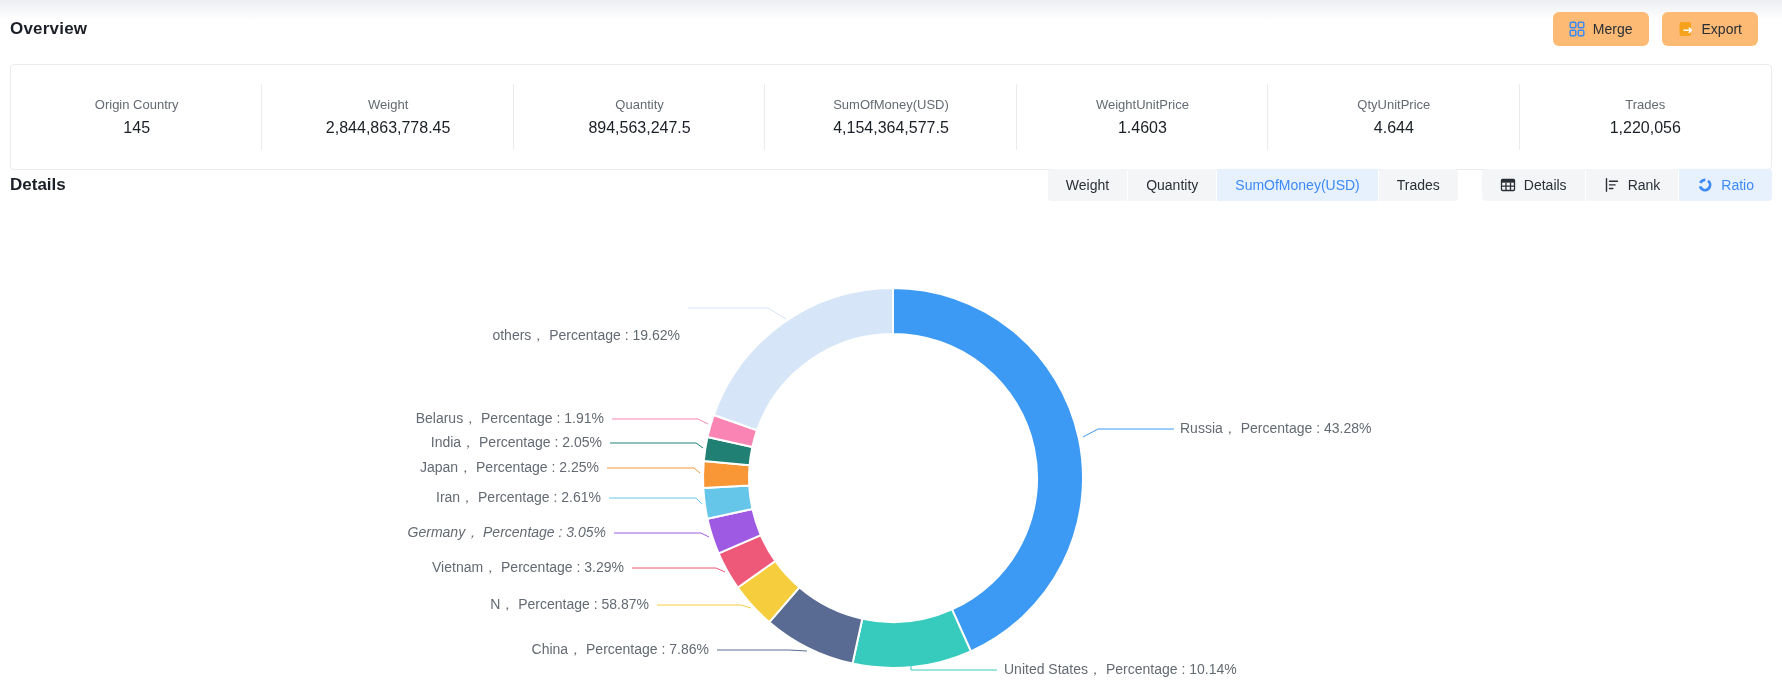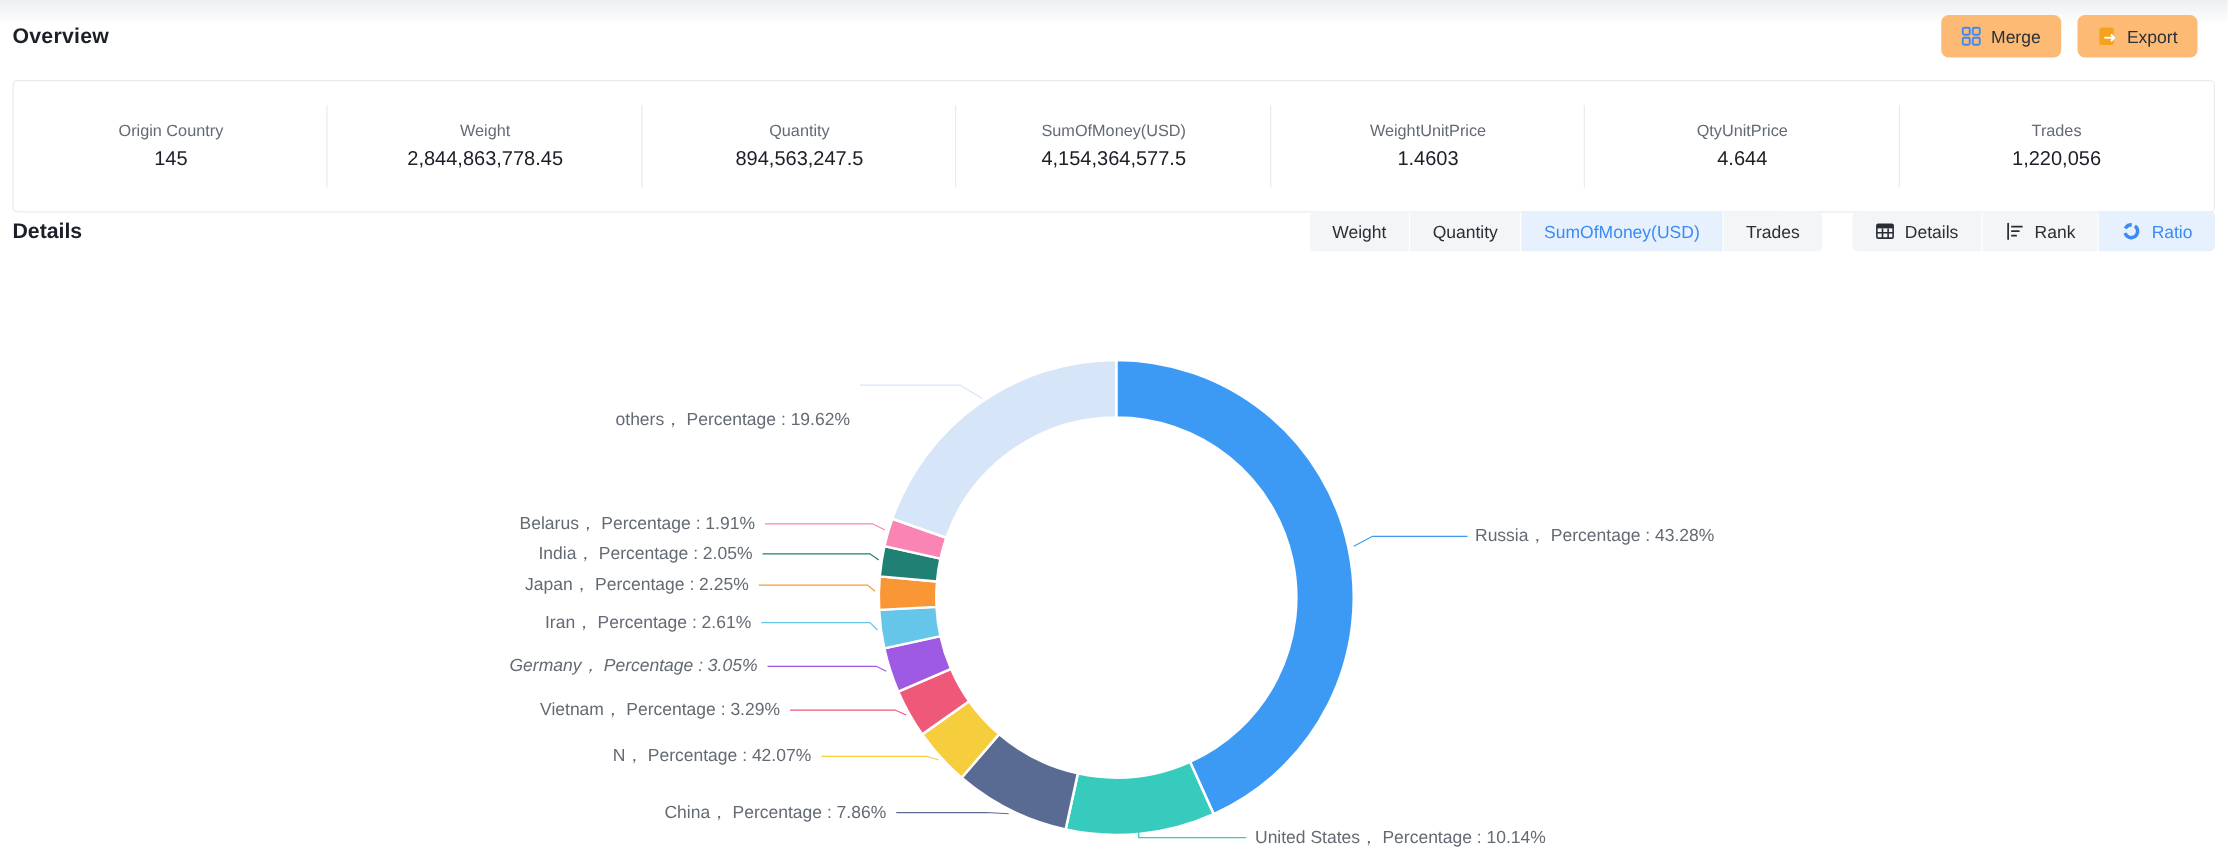--- a/index.html
+++ b/index.html
@@ -183,21 +183,21 @@
       <path d="M703.8 461.1 A190 190 0 0 1 707.5 436.9 L752.4 446.9 A144 144 0 0 0 749.6 465.2 Z" fill="#1F8073" stroke="#ffffff" stroke-width="2" stroke-linejoin="round"></path>
       <polyline points="703,448 696,443 610,443" fill="none" stroke="#1F8073" stroke-width="1"></polyline>
       <path d="M707.5 436.9 A190 190 0 0 1 713.8 415.0 L757.1 430.2 A144 144 0 0 0 752.4 446.9 Z" fill="#FA85B4" stroke="#ffffff" stroke-width="2" stroke-linejoin="round"></path>
       <polyline points="708,424 698,419 612,419" fill="none" stroke="#FA85B4" stroke-width="1"></polyline>
       <path d="M713.8 415.0 A190 190 0 0 1 893.0 288.0 L893.0 334.0 A144 144 0 0 0 757.1 430.2 Z" fill="#D7E5F8" stroke="#ffffff" stroke-width="2" stroke-linejoin="round"></path>
       <polyline points="786,319 768,308 688,308" fill="none" stroke="#D7E5F8" stroke-width="1"></polyline>
     </svg>
 <div class="chart-label" style="top: 429px; left: 1180px;">Russia， Percentage : 43.28%</div>
     <div class="chart-label" style="top: 670px; left: 1004px;">United States， Percentage : 10.14%</div>
     <div class="chart-label" style="top: 650px; right: 1073px;">China， Percentage : 7.86%</div>
-    <div class="chart-label" style="top: 605px; right: 1133px;">N， Percentage : 42.07%</div>
+    <div class="chart-label" style="top: 605px; right: 1133px;">N， Percentage : 58.87%</div>
     <div class="chart-label" style="top: 568px; right: 1158px;">Vietnam， Percentage : 3.29%</div>
     <div class="chart-label" style="top: 533px; right: 1176px; font-style: italic;">Germany， Percentage : 3.05%</div>
     <div class="chart-label" style="top: 498px; right: 1181px; margin-left: 47px;">Iran， Percentage : 2.61%</div>
     <div class="chart-label" style="top: 468px; right: 1183px;">Japan， Percentage : 2.25%</div>
     <div class="chart-label" style="top: 443px; right: 1180px;">India， Percentage : 2.05%</div>
     <div class="chart-label" style="top: 419px; right: 1178px;">Belarus， Percentage : 1.91%</div>
     <div class="chart-label" style="top: 308px; right: 1102px; margin-top: 28px;">others， Percentage : 19.62%</div>
   </div>
 
 </body></html>

